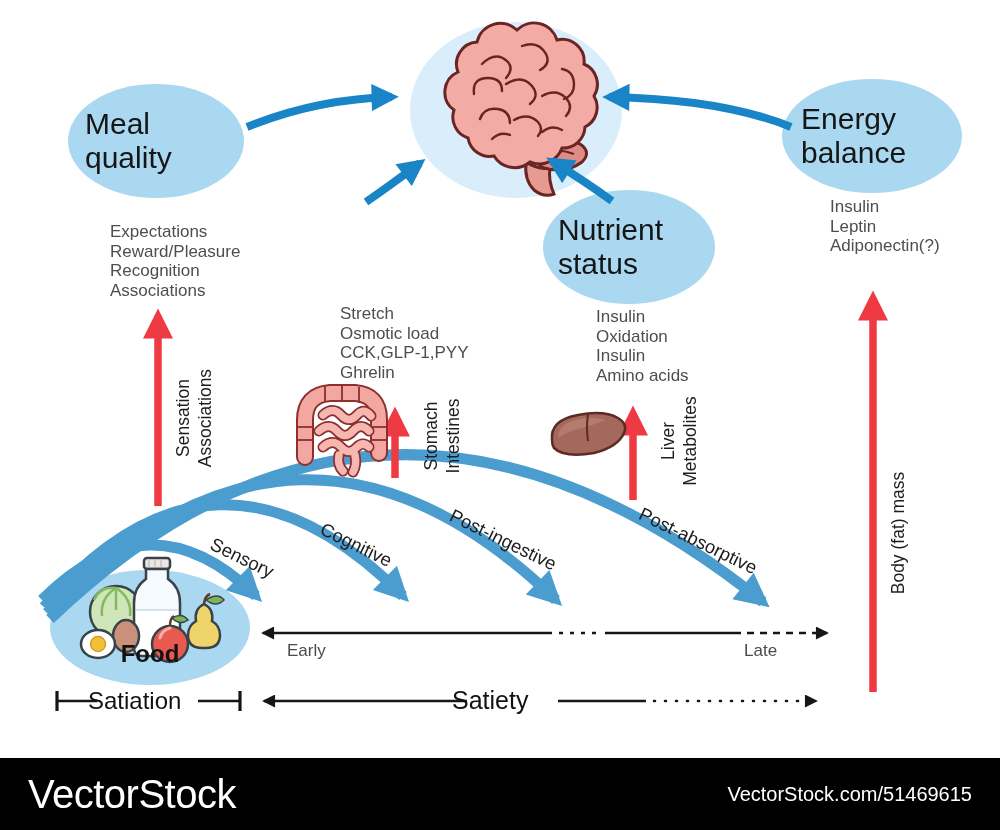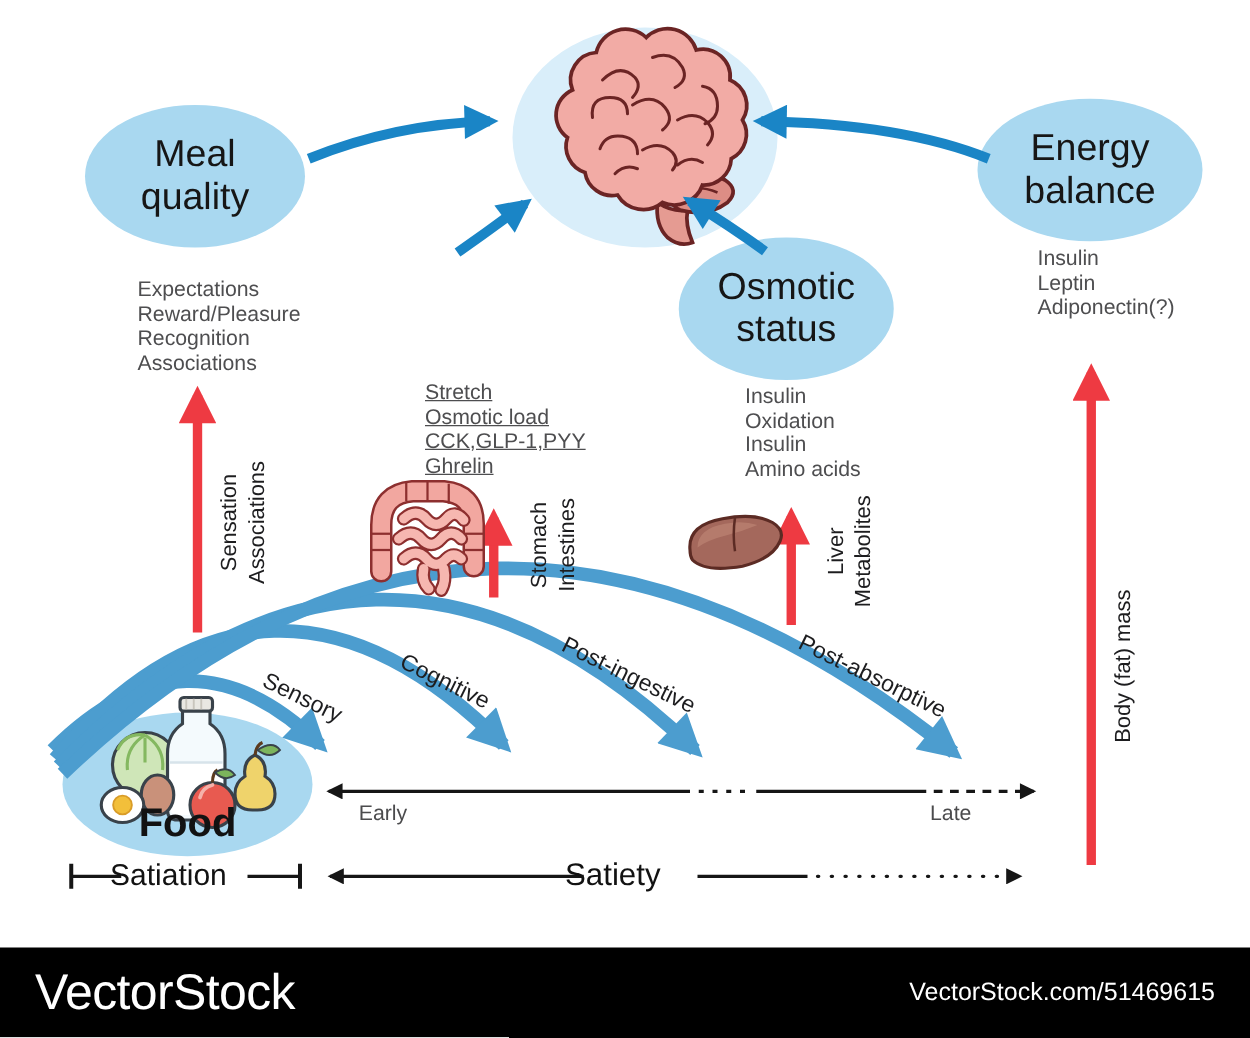--- a/index.html
+++ b/index.html
@@ -1,64 +1,64 @@
 <!DOCTYPE html>
 <html><head>
 <meta charset="utf-8">
 <style>
   html,body{margin:0;padding:0;background:#ffffff;font-family:"Liberation Sans",sans-serif;}
   #canvas{position:relative;width:1000px;height:830px;background:#ffffff;overflow:hidden;}
 
   .node{position:absolute;border-radius:50%;background:#a9d8f0;display:flex;align-items:center;justify-content:center;z-index:1;}
-  .node .nlabel{display:block;width:142px;text-align:center;font-size:30px;line-height:34px;color:#161616;}
+  .node .nlabel{display:block;width:142px;font-size:30px;line-height:34px;color:#161616;}
   .halo{position:absolute;border-radius:50%;background:#d9eefa;z-index:1;}
 
   .glist{position:absolute;z-index:3;font-size:17px;line-height:19.5px;color:#4e4e50;}
   .glist div{white-space:nowrap;}
 
   svg.overlay{position:absolute;left:0;top:0;z-index:2;pointer-events:none;}
 
   .vlabel{position:absolute;z-index:3;transform:translate(-50%,-50%) rotate(-90deg);
           text-align:center;font-size:17.5px;line-height:22px;color:#1d1d1f;white-space:nowrap;}
   .arclabel{position:absolute;z-index:3;transform:translate(-50%,-50%) rotate(26deg);
           font-size:18.5px;color:#1d1d1f;white-space:nowrap;}
 
   .tlabel{position:absolute;z-index:3;font-size:17px;color:#4b4b4d;white-space:nowrap;}
   .blabel{position:absolute;z-index:3;font-size:24px;color:#121212;text-align:left;white-space:nowrap;}
-  .foodlabel{position:absolute;z-index:3;font-size:32px;font-weight:700;color:#121212;text-align:center;}
+  .foodlabel{position:absolute;z-index:3;font-size:24px;font-weight:700;color:#121212;text-align:center;}
 
   #footer{position:absolute;left:0;top:758px;width:1000px;height:72px;background:#000000;z-index:4;}
   #footer .brand{position:absolute;left:28px;top:0;line-height:72px;font-size:40px;font-weight:500;color:#ffffff;letter-spacing:-0.5px;}
   #footer .ref{position:absolute;right:28px;top:0;line-height:72px;font-size:20px;font-weight:400;color:#ffffff;}
 </style>
 </head>
 <body>
 
 <div id="canvas">
 
   <div class="halo" style="left:410px;top:22px;width:212px;height:176px;"></div>
 
   <div class="node" style="left:68px;top:84px;width:176px;height:114px;">
     <span class="nlabel">Meal quality</span>
   </div>
   <div class="node" style="left:543px;top:190px;width:172px;height:114px;">
-    <span class="nlabel">Osmotic status</span>
+    <span class="nlabel">Nutrient status</span>
   </div>
   <div class="node" style="left:782px;top:79px;width:180px;height:114px;">
     <span class="nlabel">Energy balance</span>
   </div>
   <div class="node" style="left:50px;top:570px;width:200px;height:115px;"></div>
 
   <div class="glist" style="left:110px;top:198px;margin-top:24px;">
     <div>Expectations</div>
     <div>Reward/Pleasure</div>
     <div>Recognition</div>
     <div>Associations</div>
   </div>
-  <div class="glist" style="left:340px;top:304px;text-decoration:underline;">
+  <div class="glist" style="left:340px;top:304px;">
     <div>Stretch</div>
     <div>Osmotic load</div>
     <div>CCK,GLP-1,PYY</div>
     <div>Ghrelin</div>
   </div>
   <div class="glist" style="left:596px;top:307px;">
     <div>Insulin</div>
     <div>Oxidation</div>
     <div>Insulin</div>
     <div>Amino acids</div>

